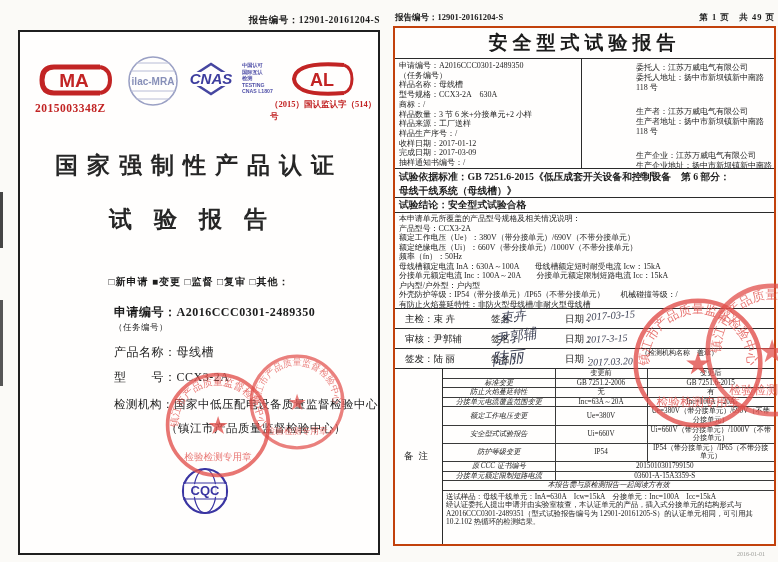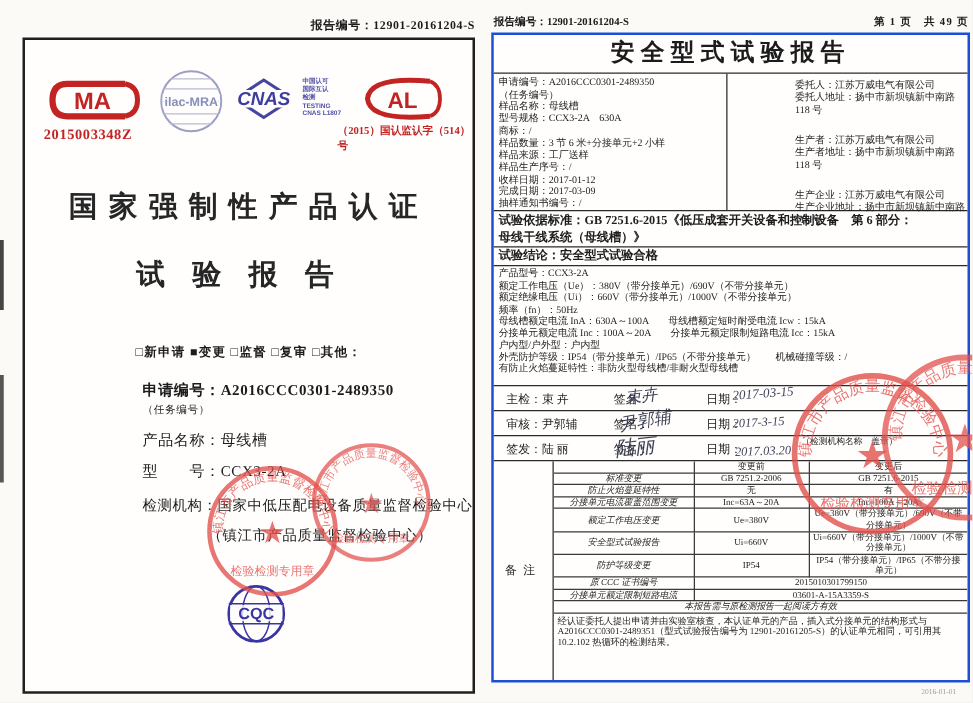--- a/index.html
+++ b/index.html
@@ -41,21 +41,21 @@
 
   
   .stamp { position: absolute; color: #e2504c; }
   .stamp svg { display: block; }
 
   
   .rp-report-no { left: 395px; top: 12px; font-size: 8.5px; font-weight: bold; }
   .rp-page-no { left: 640px; top: 12px; width: 135px; text-align: right;
     font-size: 8.5px; font-weight: bold; letter-spacing: 1px; }
   .right-page { left: 393px; top: 26px; width: 383px; height: 520px;
-    border: 2px solid #1d4ed8; background: #fffefd; display: flex; flex-direction: column; }
+    border: 2px solid #c2410c; background: #fffefd; display: flex; flex-direction: column; }
   .rp-row { border-bottom: 1px solid #2b2b2b; position: relative; flex: none; }
   .rp-title { height: 31px; text-align: center; line-height: 30px;
     font-size: 19px; font-weight: bold; letter-spacing: 5px; }
   .rp-info { height: 110px; display: flex; }
   .rp-info-left { width: 187px; border-right: 1px solid #2b2b2b;
     padding: 2px 0 0 4px; font-size: 8px; line-height: 9.7px; }
   .rp-info-right { flex: 1; padding: 4px 0 0 6px; font-size: 8px; line-height: 10px; margin-left: 48px; }
   .rp-info-right .grp { margin-bottom: 14px; }
   .rp-standard { height: 29px; padding: 1px 4px; font-size: 9.8px;
     font-weight: 600; line-height: 13.5px; }
@@ -223,20 +223,21 @@
     </div>
 
     <div class="rp-row rp-standard">
       <div>试验依据标准：GB 7251.6-2015《低压成套开关设备和控制设备　第 6 部分：</div>
       <div>母线干线系统（母线槽）》</div>
     </div>
 
     <div class="rp-row rp-conclusion">试验结论：安全型式试验合格</div>
 
     <div class="rp-row rp-coverage">
+      <div>本申请单元所覆盖的产品型号规格及相关情况说明：</div>
       <div>产品型号：CCX3-2A</div>
       <div>额定工作电压（Ue）：380V（带分接单元）/690V（不带分接单元）</div>
       <div>额定绝缘电压（Ui）：660V（带分接单元）/1000V（不带分接单元）</div>
       <div>频率（fn）：50Hz</div>
       <div>母线槽额定电流 InA：630A～100A　　母线槽额定短时耐受电流 Icw：15kA</div>
       <div>分接单元额定电流 Inc：100A～20A　　分接单元额定限制短路电流 Icc：15kA</div>
       <div>户内型/户外型：户内型</div>
       <div>外壳防护等级：IP54（带分接单元）/IP65（不带分接单元）　　机械碰撞等级：/</div>
       <div>有防止火焰蔓延特性：非防火型母线槽/非耐火型母线槽</div>
     </div>
@@ -304,20 +305,21 @@
           <tr>
             <td class="lab">分接单元额定限制短路电流</td>
             <td colspan="2">03601-A-15A3359-S</td>
           </tr>
           <tr>
             <td colspan="3">本报告需与原检测报告一起阅读方有效</td>
           </tr>
         </tbody>
           </table>
         <div class="remarks-para">
+          <div>送试样品：母线干线单元：InA=630A　Icw=15kA　分接单元：Inc=100A　Icc=15kA</div>
           <div>经认证委托人提出申请并由实验室核查，本认证单元的产品，插入式分接单元的结构形式与</div>
           <div>A2016CCC0301-2489351（型式试验报告编号为 12901-20161205-S）的认证单元相同，可引用其</div>
           <div>10.2.102 热循环的检测结果。</div>
         </div>
       </div>
     </div>
   </div>
 
   <div class="hw" style="left:500px;top:308px;font-size:13px;transform:rotate(-7deg)">束卉</div>
   <div class="hw" style="left:586px;top:310px;font-size:10.5px;transform:rotate(-4deg)">2017-03-15</div>

